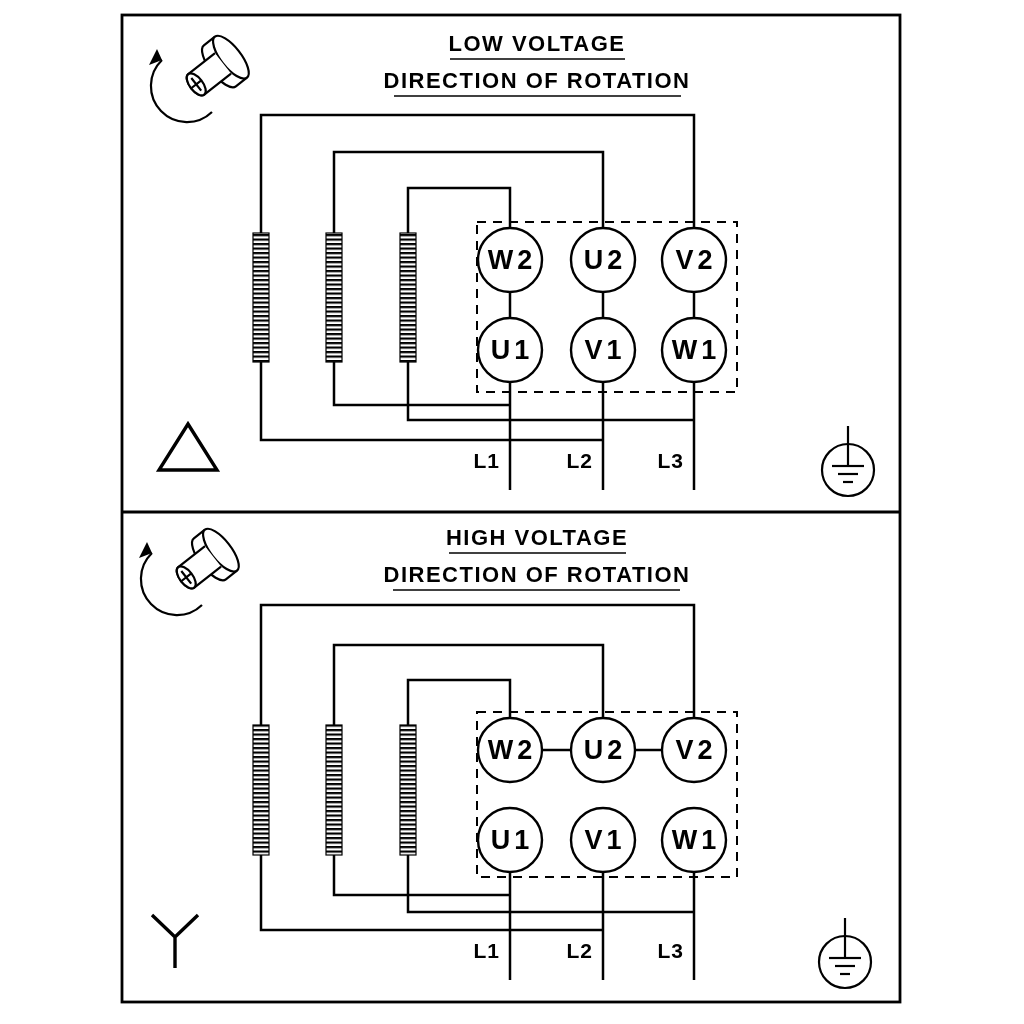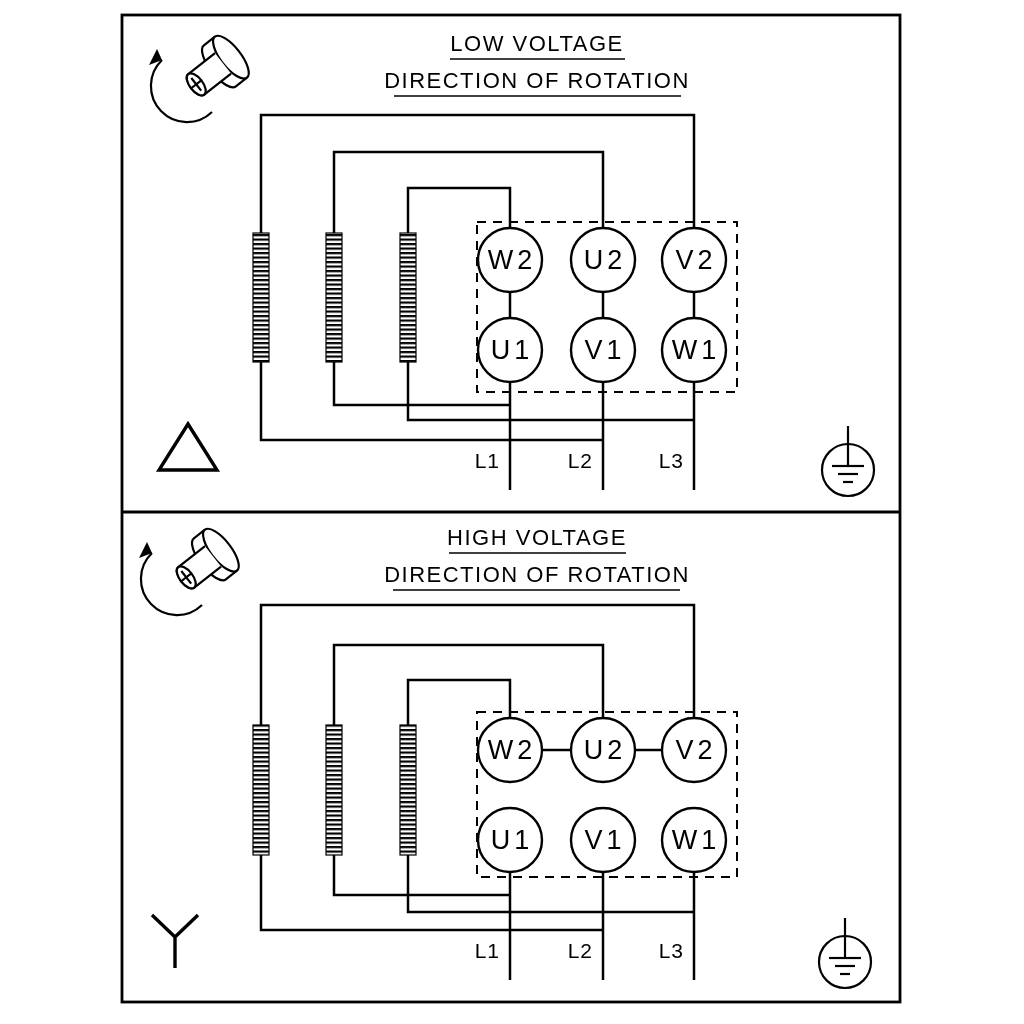--- a/index.html
+++ b/index.html
@@ -8,20 +8,21 @@
     background: #ffffff;
     width: 1024px;
     height: 1024px;
     overflow: hidden;
   }
   .stage {
     position: relative;
     width: 1024px;
     height: 1024px;
     background: #ffffff;
+    font-weight: bold;
   }
   svg { display: block; }
   text {
     font-family: "Liberation Sans", sans-serif;
     fill: #000000;
   }
   .title-text {
     font-size: 22px;
     letter-spacing: 1.5px;
     text-anchor: middle;

